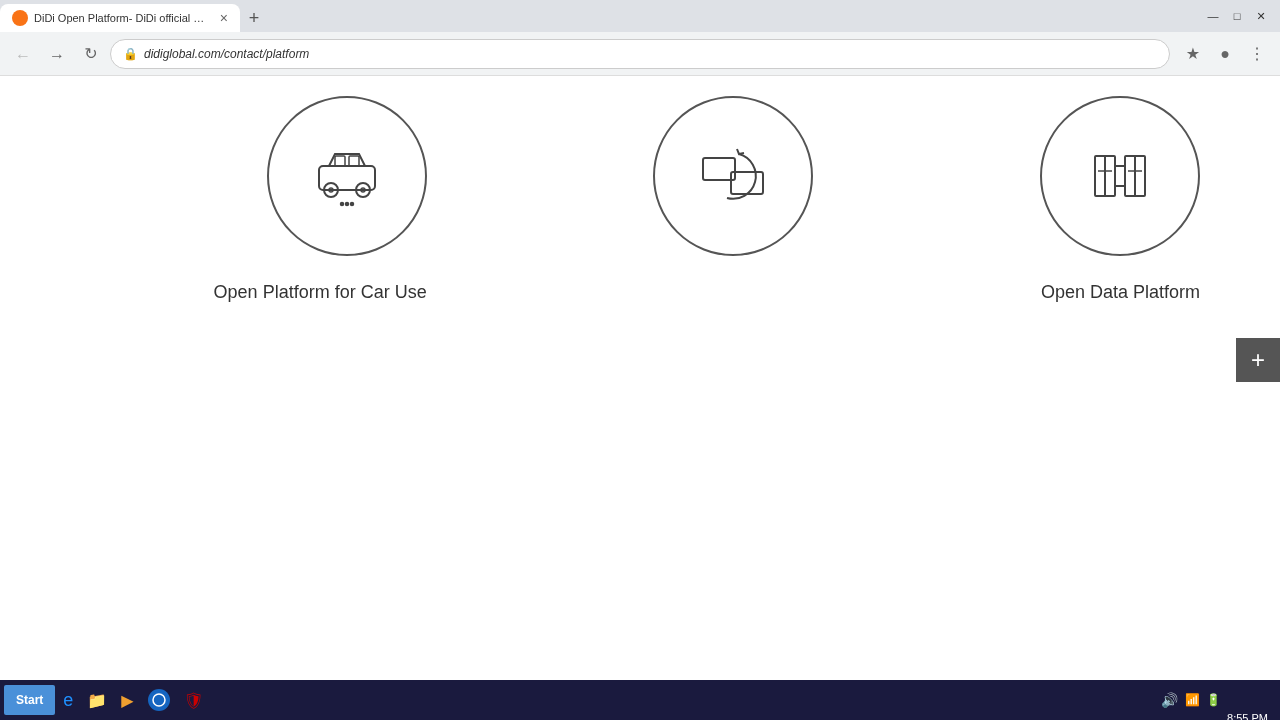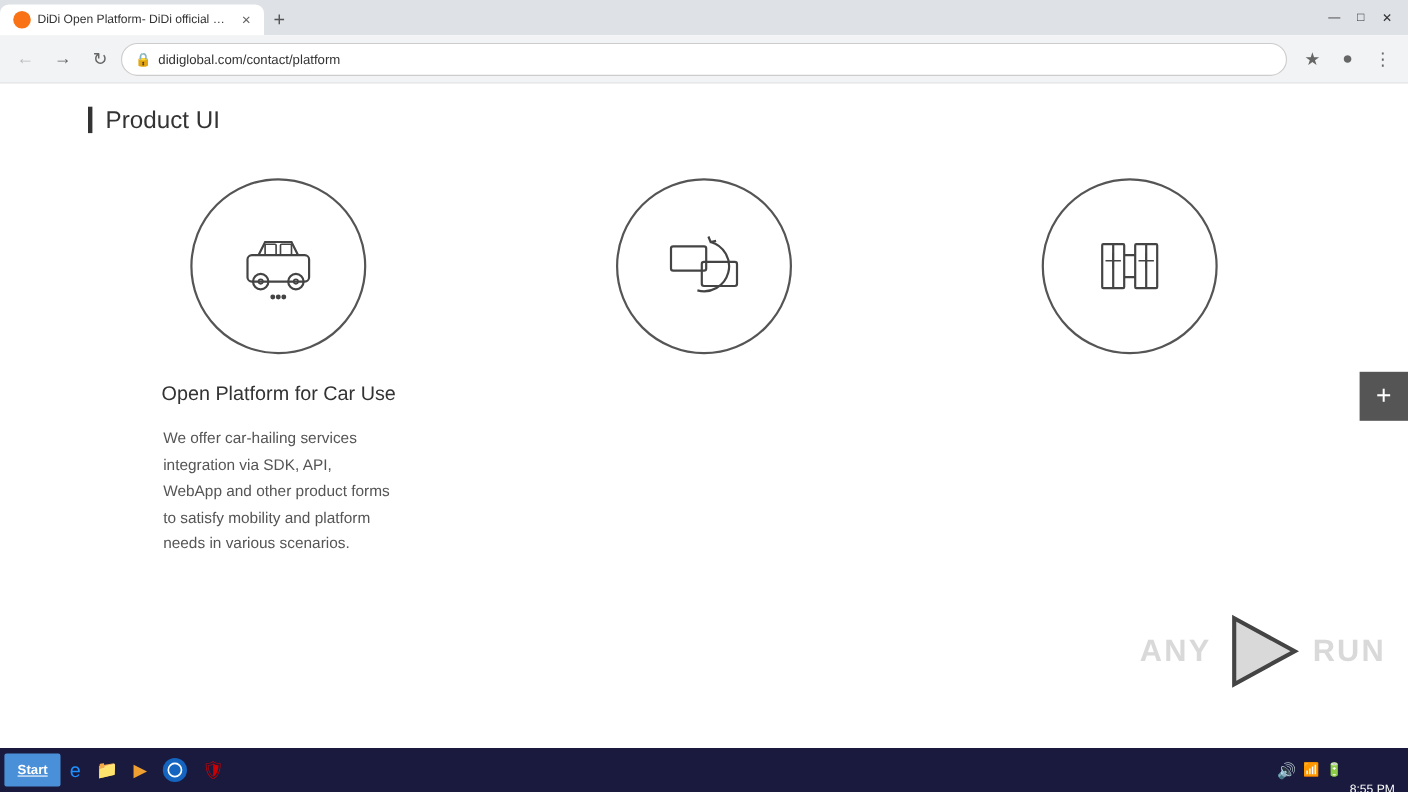--- a/index.html
+++ b/index.html
@@ -14,46 +14,46 @@
     .tab-close { font-size: 14px; color: #666; cursor: pointer; margin-left: 4px; }
     .tab-new { display: flex; align-items: center; justify-content: center; width: 28px; font-size: 18px; color: #555; cursor: pointer; margin-top: 4px; }
     .window-controls { display: flex; align-items: center; margin-left: auto; gap: 2px; padding: 4px 8px; }
     .window-btn { width: 22px; height: 22px; display: flex; align-items: center; justify-content: center; font-size: 11px; color: #333; cursor: pointer; }
 
     .toolbar { height: 44px; background: #f1f3f4; display: flex; align-items: center; gap: 4px; padding: 0 8px; border-bottom: 1px solid #ddd; }
     .nav-btn { width: 30px; height: 30px; display: flex; align-items: center; justify-content: center; border-radius: 50%; cursor: pointer; color: #666; font-size: 16px; }
     .nav-btn.disabled { color: #bbb; cursor: default; }
     .address-bar { flex: 1; height: 30px; background: #fff; border: 1px solid #ccc; border-radius: 15px; display: flex; align-items: center; padding: 0 12px; gap: 6px; font-size: 12px; color: #333; }
     .lock-icon { color: #555; font-size: 12px; }
-    .address-text { flex: 1; font-size: 12px; color: #333; }
+    .address-text { flex: 1; font-size: 12px; color: #333; font-style: italic; }
     .toolbar-right { display: flex; align-items: center; gap: 2px; margin-left: 4px; }
 
     
     .page-content { flex: 1; background: #fff; overflow: hidden; position: relative; }
     .page-inner { padding: 20px 80px 40px; }
 
     .section-title-wrapper { display: flex; align-items: center; gap: 12px; margin-bottom: 40px; }
     .title-bar-accent { width: 4px; height: 24px; background: #333; }
     .section-title { font-size: 22px; font-weight: 500; color: #333; }
 
     .cards-row { display: flex; justify-content: space-around; align-items: flex-start; gap: 40px; }
-    .card { flex: 1; display: flex; flex-direction: column; align-items: center; }
+    .card { flex: 1; display: flex; flex-direction: column; align-items: flex-end; }
     .icon-circle { width: 160px; height: 160px; border-radius: 50%; border: 2px solid #555; display: flex; align-items: center; justify-content: center; margin-bottom: 24px; }
     .card-title { font-size: 18px; font-weight: 400; color: #333; text-align: center; margin-bottom: 16px; line-height: 1.4; }
     .card-desc { font-size: 14px; color: #555; line-height: 1.7; text-align: left; max-width: 210px; }
 
     
     svg { width: 80px; height: 80px; stroke: #444; fill: none; stroke-width: 1.5; }
 
     
     .fab { position: fixed; right: 0; top: 50%; transform: translateY(-50%); width: 44px; height: 44px; background: #555; color: #fff; display: flex; align-items: center; justify-content: center; font-size: 24px; cursor: pointer; }
 
     
     .taskbar { height: 40px; background: #1a1a3e; display: flex; align-items: center; padding: 0 4px; gap: 2px; }
-    .start-btn { background: #4a90d9; color: #fff; font-size: 12px; font-weight: bold; padding: 4px 12px; border-radius: 2px; cursor: pointer; height: 30px; display: flex; align-items: center; text-decoration: underline; }
+    .start-btn { background: #4a90d9; color: #fff; font-size: 12px; font-weight: bold; padding: 4px 12px; border-radius: 2px; cursor: pointer; height: 30px; display: flex; align-items: center; }
     .taskbar-item { height: 30px; display: flex; align-items: center; padding: 0 6px; cursor: pointer; }
     .taskbar-spacer { flex: 1; }
     .taskbar-right { display: flex; align-items: center; gap: 6px; margin-left: auto; color: #ccc; font-size: 11px; padding-right: 8px; }
     .taskbar-clock { color: #fff; font-size: 11px; text-align: left; line-height: 1.3; margin-top: 36px; }
     .anyrun-watermark { position: absolute; bottom: 48px; right: 20px; font-size: 28px; font-weight: bold; color: rgba(180,180,180,0.5); letter-spacing: 2px; pointer-events: none; display: flex; align-items: center; gap: 6px; }
     .anyrun-play { display: inline-flex; align-items: center; justify-content: center; }
 
     .taskbar-browser-icon { background: #1565c0; border-radius: 50%; width: 22px; height: 22px; display: flex; align-items: center; justify-content: center; }
     .taskbar-browser-icon svg { width: 16px; height: 16px; stroke: #fff; }
   </style>
@@ -86,24 +86,20 @@
     </div>
     <div class="toolbar-right">
       <div class="nav-btn">★</div>
       <div class="nav-btn">●</div>
       <div class="nav-btn">⋮</div>
     </div>
   </div>
 
   <div class="page-content">
     <div class="page-inner">
-      <div class="section-title-wrapper">
-        <div class="title-bar-accent"></div>
-        <h2 class="section-title">Product UI</h2>
-      </div>
 
       <div class="cards-row">
 
         <div class="card">
           <div class="icon-circle">
             <svg viewBox="0 0 80 80">
 
               <rect x="12" y="30" width="56" height="24" rx="4" stroke="#444" stroke-width="2" fill="none"></rect>
 
               <path d="M22 30 L28 18 L52 18 L58 30" stroke="#444" stroke-width="2" fill="none"></path>
@@ -116,21 +112,20 @@
 
               <rect x="28" y="20" width="10" height="10" rx="1" stroke="#444" stroke-width="1.5" fill="none"></rect>
               <rect x="42" y="20" width="10" height="10" rx="1" stroke="#444" stroke-width="1.5" fill="none"></rect>
 
               <circle cx="35" cy="68" r="1.5" fill="#444"></circle>
               <circle cx="40" cy="68" r="1.5" fill="#444"></circle>
               <circle cx="45" cy="68" r="1.5" fill="#444"></circle>
             </svg>
           </div>
           <div class="card-title">Open Platform for Car Use</div>
-          <div class="card-desc">We offer car-hailing services integration via SDK, API, WebApp and other product forms to satisfy mobility and platform needs in various scenarios.</div>
         </div>
 
         <div class="card">
           <div class="icon-circle">
             <svg viewBox="0 0 80 80">
 
               <rect x="10" y="22" width="32" height="22" rx="2" stroke="#444" stroke-width="2" fill="none"></rect>
               <rect x="38" y="36" width="32" height="22" rx="2" stroke="#444" stroke-width="2" fill="none"></rect>
 
               <path d="M46 18 A18 18 0 1 1 34 62" stroke="#444" stroke-width="2" fill="none" stroke-dasharray="none"></path>
@@ -149,36 +144,28 @@
               <line x1="35" y1="50" x2="45" y2="50" stroke="#444" stroke-width="2"></line>
               <line x1="25" y1="20" x2="25" y2="60" stroke="#444" stroke-width="2"></line>
               <line x1="55" y1="20" x2="55" y2="60" stroke="#444" stroke-width="2"></line>
 
               <line x1="18" y1="35" x2="32" y2="35" stroke="#444" stroke-width="1.5"></line>
               <line x1="25" y1="28" x2="25" y2="42" stroke="#444" stroke-width="1.5"></line>
               <line x1="48" y1="35" x2="62" y2="35" stroke="#444" stroke-width="1.5"></line>
               <line x1="55" y1="28" x2="55" y2="42" stroke="#444" stroke-width="1.5"></line>
             </svg>
           </div>
+          <div class="card-title">Open Data Platform</div>
         </div>
 
       </div>
     </div>
 
     <div class="fab">+</div>
 
-    <div class="anyrun-watermark">
-      <span>ANY</span>
-      <span class="anyrun-play">
-        <svg width="32" height="32" viewBox="0 0 32 32" fill="none">
-          <polygon points="6,4 28,16 6,28" fill="rgba(180,180,180,0.5)"></polygon>
-        </svg>
-      </span>
-      <span>RUN</span>
-    </div>
   </div>
 
   <div class="taskbar">
     <div class="start-btn">Start</div>
 
     <div class="taskbar-item">
       <span style="font-size:18px; color:#1e90ff;">e</span>
     </div>
 
     <div class="taskbar-item">

